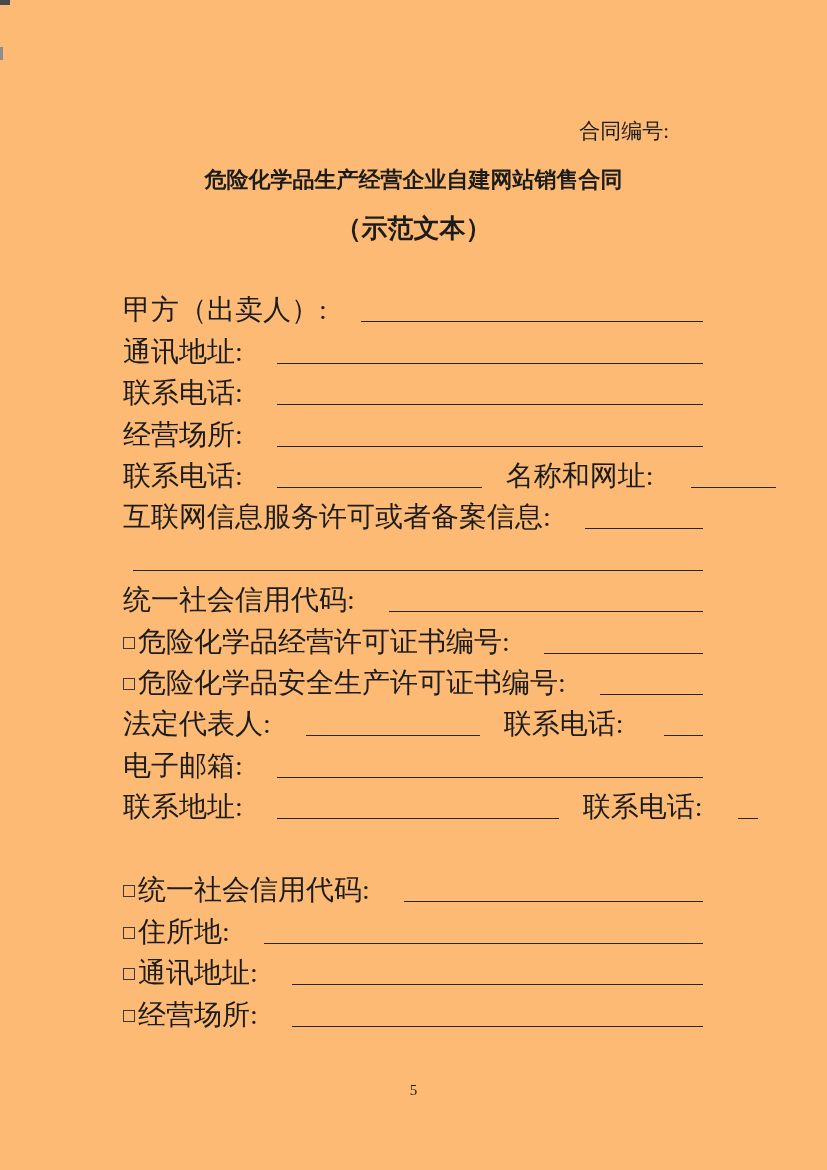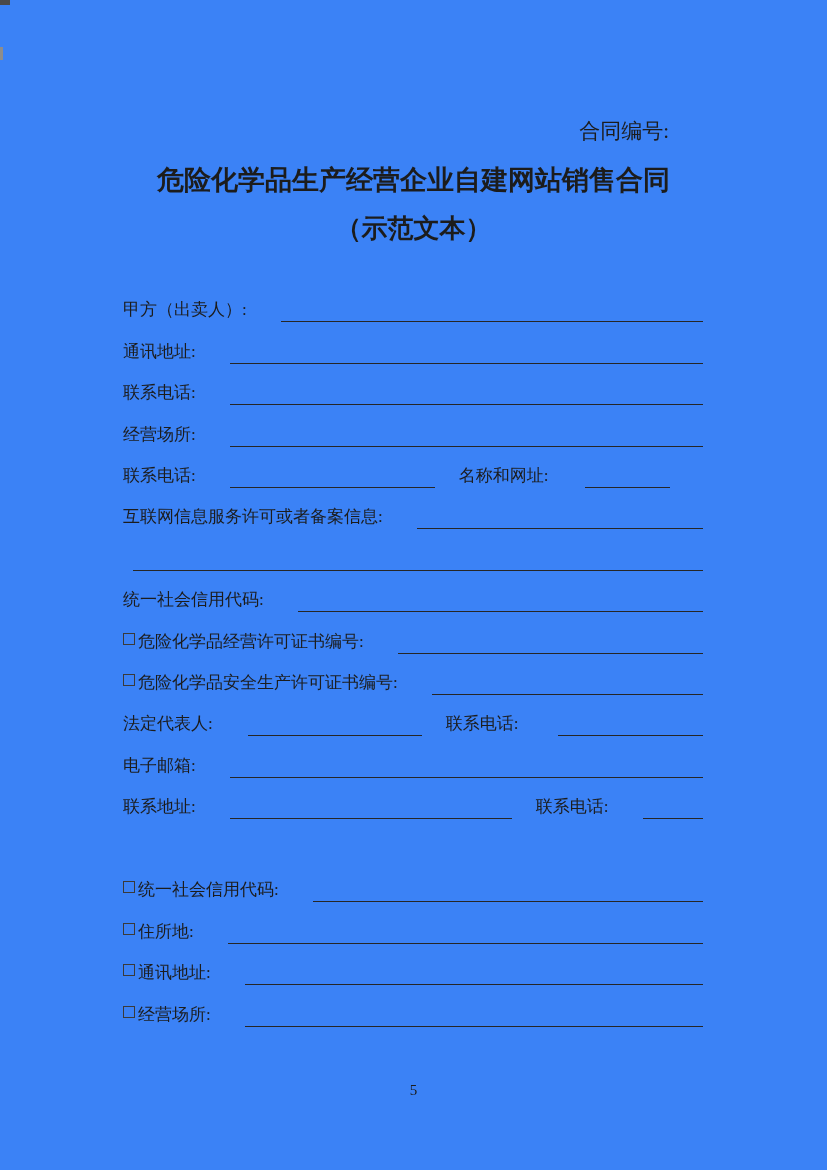--- a/index.html
+++ b/index.html
@@ -1,45 +1,45 @@
 <!DOCTYPE html>
 <html><head>
 <meta charset="utf-8">
 <style>
   html,body{margin:0;padding:0;background:#ffffff;}
   .page{
     position:relative;
     width:827px;height:1170px;
-    background:#3b82f6;
+    background:#fdba74;
     font-family:"Liberation Serif","DejaVu Serif",serif;
     color:#1c1c1c;
     overflow:hidden;
   }
   
   .art1{position:absolute;left:0;top:0;width:10px;height:5px;background:#4a4a4a;}
   .art2{position:absolute;left:0;top:47px;width:3px;height:13px;background:#8d8d8d;}
 
   .contract-no{
     position:absolute;top:119px;right:158px;
     font-size:21px;line-height:25px;white-space:nowrap;
   }
   .title{
     position:absolute;top:163px;left:0;width:100%;
     text-align:center;font-weight:bold;
   }
-  .title .t1{font-size:27px;line-height:34px;margin:0;}
+  .title .t1{font-size:22px;line-height:34px;margin:0;}
   .title .t2{font-size:26px;line-height:34px;margin:15px 0 4px 0;}
 
   .form{
     position:absolute;left:123px;top:281px;width:580px;
   }
   .row{
     height:41.4px;
     display:flex;align-items:flex-end;
-    font-size:17px;line-height:25px;
+    font-size:28px;line-height:25px;
     white-space:nowrap;
     gap:24px;
   }
   .lbl{flex:0 0 auto;}
   .fill{
     flex:1 1 auto;
     height:3px;
     border-bottom:1.5px solid #262626;
     margin-left:10px;
     min-width:20px;

